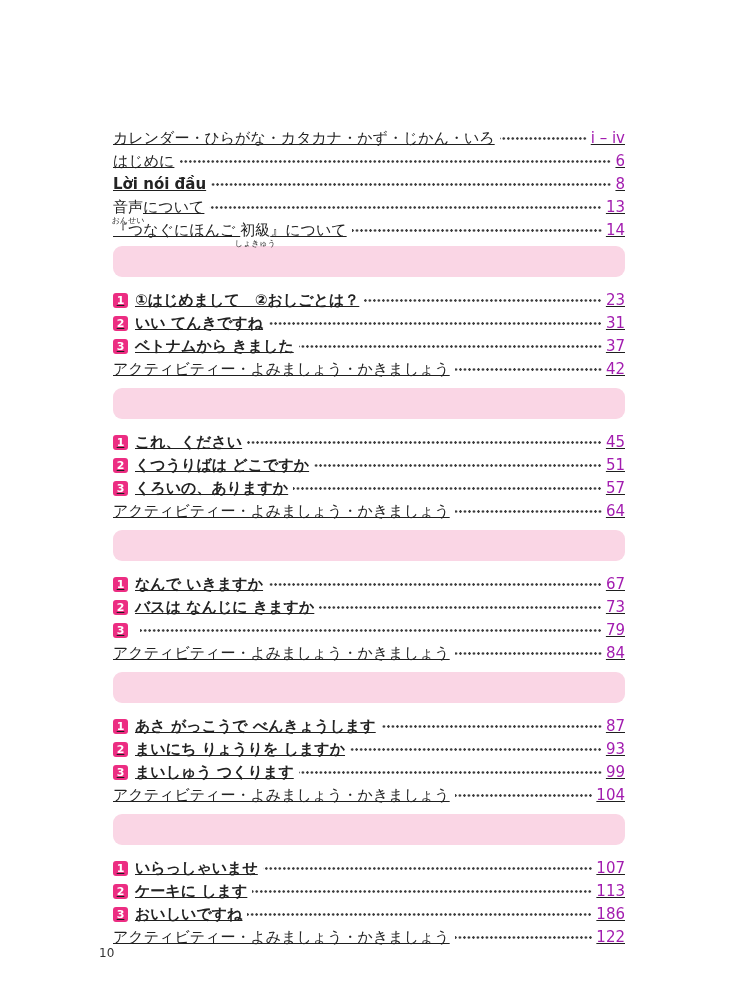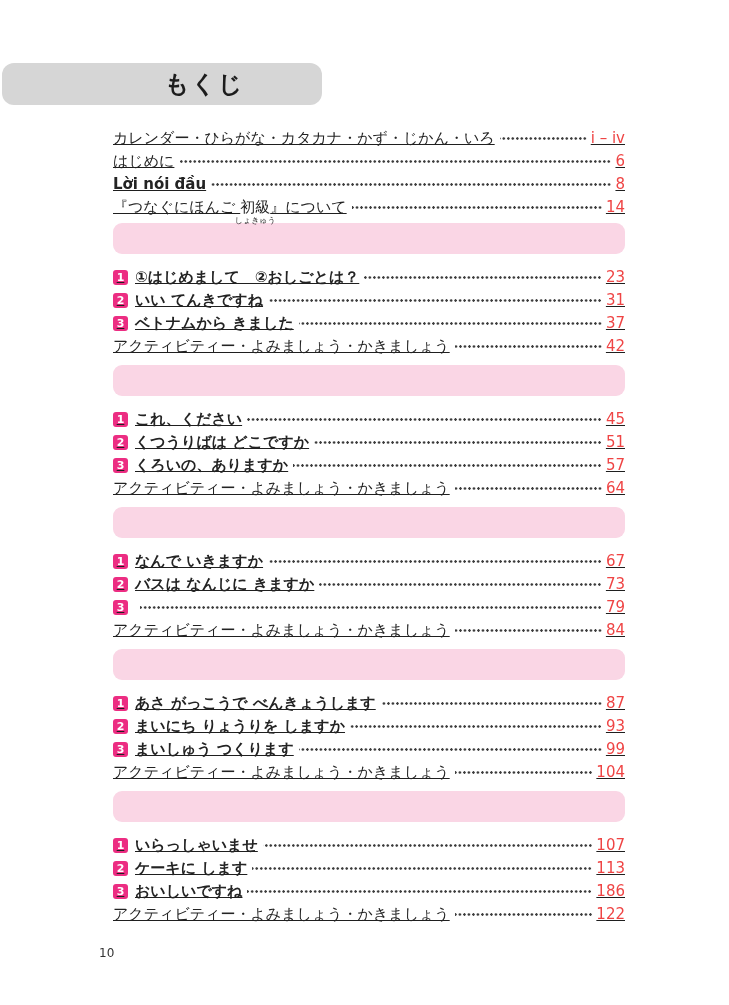--- a/index.html
+++ b/index.html
@@ -37,21 +37,21 @@
   .toc-row .title.bold{font-weight:bold;}
   .leader{
     flex:1 1 auto;
     height:23px;
     margin:0 4px 0 5px;
     background-image:radial-gradient(circle,#3c3c3c 1.05px,transparent 1.35px);
     background-size:4.5px 4.5px;
     background-repeat:repeat-x;
     background-position:right center;
   }
-  .pagenum{flex:0 0 auto;color:#ef4444;font-size:15px;}
+  .pagenum{flex:0 0 auto;color:#a21caf;font-size:15px;}
   .badge{
     flex:0 0 auto;
     width:15px;height:15px;
     margin-right:7px;
     background:#ec2d82;
     border-radius:3px;
     color:#ffffff;font-size:11px;font-weight:bold;
     display:flex;align-items:center;justify-content:center;
     line-height:1;
   }
@@ -74,40 +74,42 @@
   }
   .folio{
     position:absolute;left:99px;top:946px;
     font-size:12px;color:#333333;text-align:center;
   }
 </style>
 </head>
 <body>
 
 <div class="page">
-  <div class="header-banner" style="background: rgb(214, 214, 214);">
-    <span class="title">もくじ</span>
-  </div>
 
   <div class="content">
     <div class="front-matter" id="front-matter">
         <div class="toc-row">
           <span class="title">カレンダー・ひらがな・カタカナ・かず・じかん・いろ</span>
           <span class="leader"></span>
           <span class="pagenum">i – iv</span>
         </div>
         <div class="toc-row">
           <span class="title">はじめに</span>
           <span class="leader"></span>
           <span class="pagenum">6</span>
         </div>
         <div class="toc-row">
           <span class="title bold">Lời nói đầu</span>
           <span class="leader"></span>
           <span class="pagenum">8</span>
+        </div>
+        <div class="toc-row">
+          <span class="title"><span class="rb">音声<span class="rt">おんせい</span></span>について</span>
+          <span class="leader"></span>
+          <span class="pagenum">13</span>
         </div>
         <div class="toc-row">
           <span class="title">『つなぐにほんご <span class="rb">初級<span class="rt">しょきゅう</span></span>』について</span>
           <span class="leader"></span>
           <span class="pagenum">14</span>
         </div>
       </div>
     <div id="sections">
         <div class="banner first" style="background: rgb(250, 214, 229);"></div>
         <div class="toc-row">

